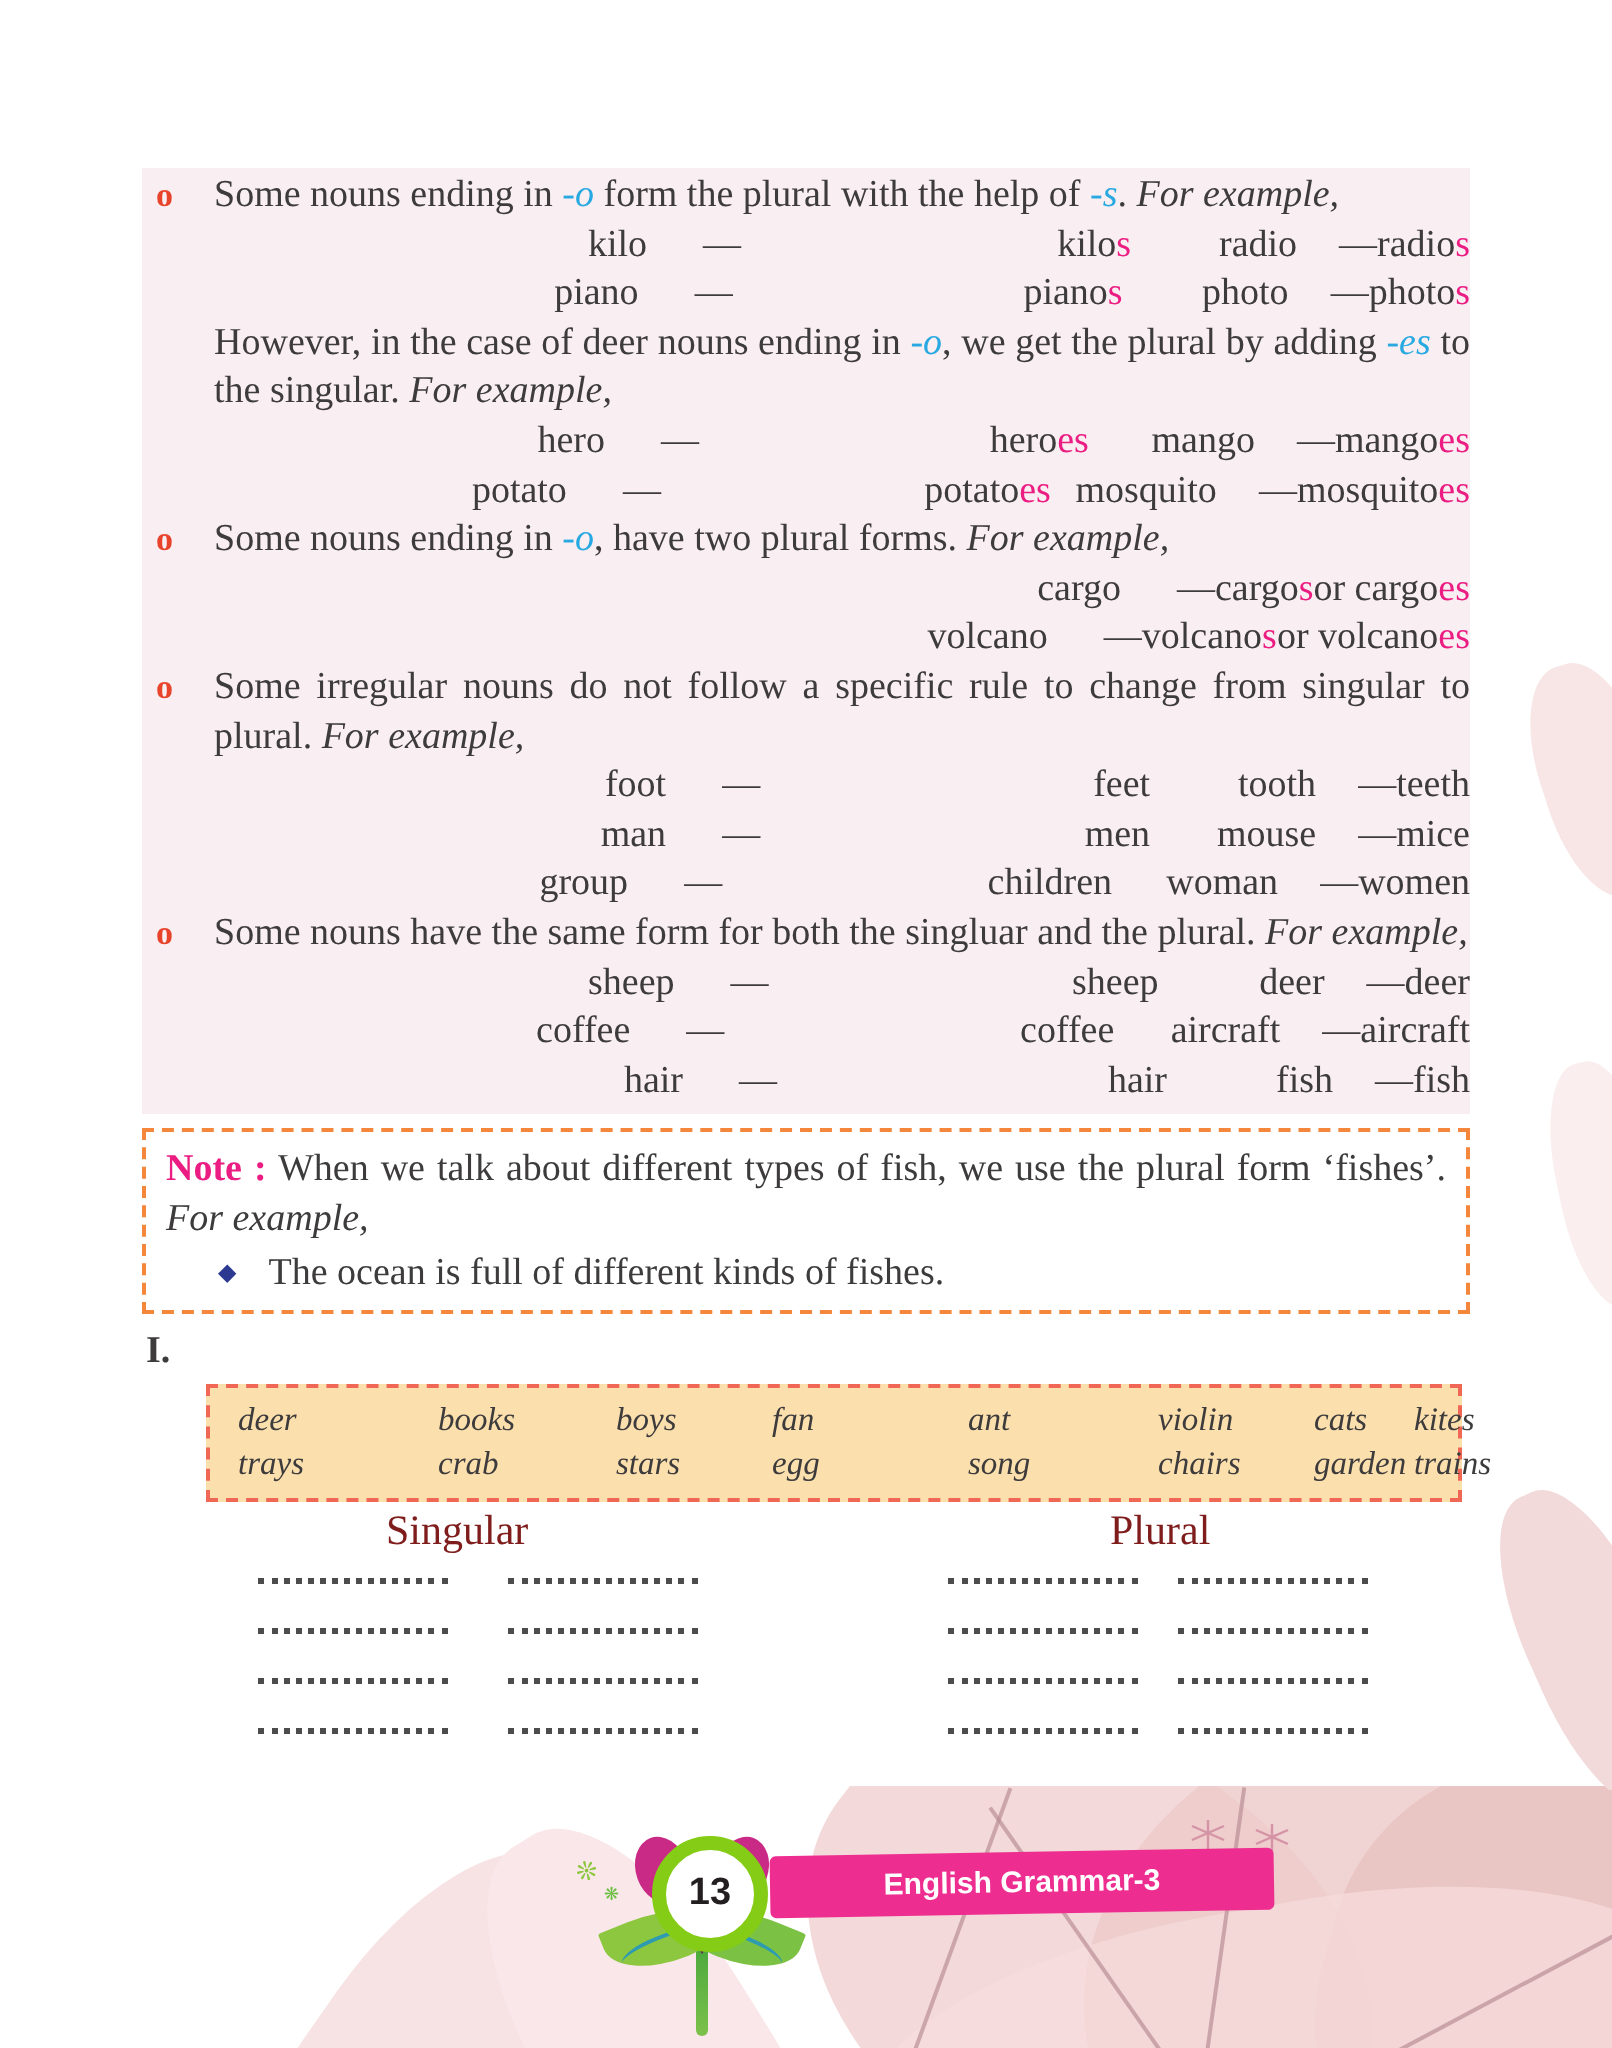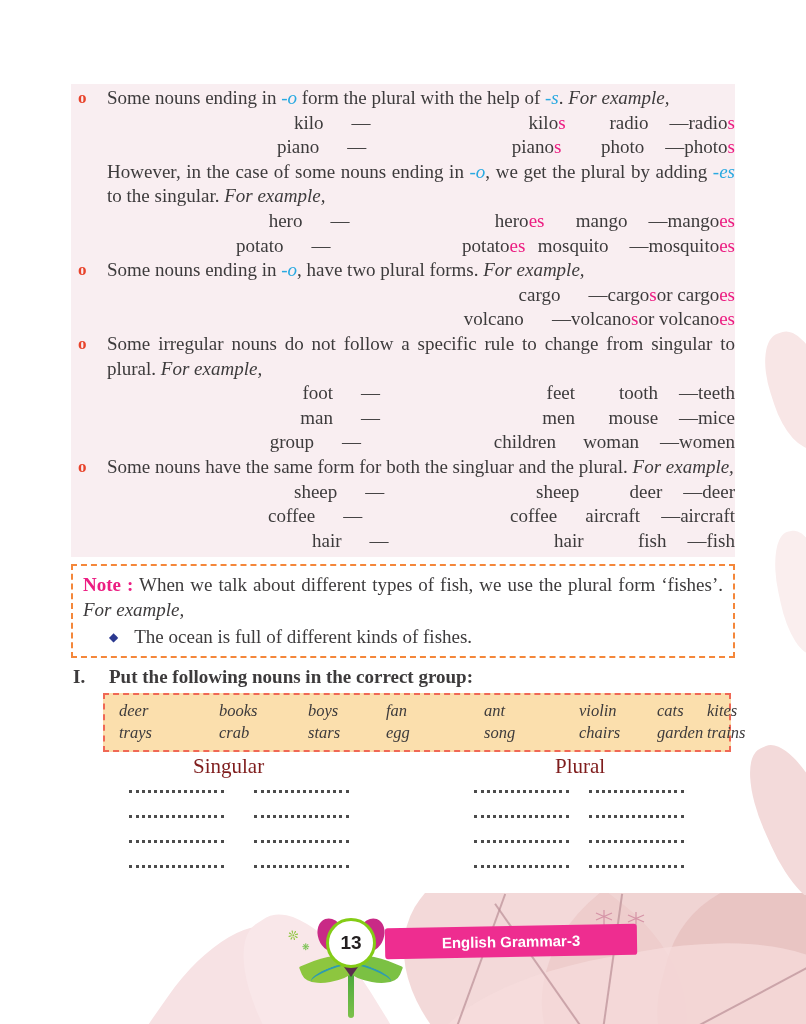--- a/index.html
+++ b/index.html
@@ -63,21 +63,21 @@
   .dline{position:absolute;top:12px;width:95px;border-bottom:3px dotted #4c4c4c;}
   .dl1{left:58px;}.dl2{left:183px;}.dl3{left:403px;}.dl4{left:518px;}
 
   
   .footer{position:absolute;left:296px;top:912px;width:380px;height:110px;z-index:3;font-family:"Liberation Sans","DejaVu Sans",sans-serif;}
   .ribbon{position:absolute;left:89px;top:14px;width:252px;height:31px;background:#ee2d90;border-radius:3px;z-index:1;transform:rotate(-1deg);}
   .ribbon span{display:block;text-align:center;line-height:31px;color:#fff;font-weight:700;font-size:15px;}
   .tulip-l,.tulip-r{position:absolute;width:26px;height:34px;background:#c92a86;border-radius:50%;z-index:2;}
   .tulip-l{left:22px;top:6px;transform:rotate(-20deg);}
   .tulip-r{left:62px;top:6px;transform:rotate(20deg);}
-  .pagecircle{position:absolute;left:30px;top:6px;width:44px;height:44px;background:#fff;border:3px solid #84cc16;border-radius:50%;z-index:4;text-align:center;line-height:44px;font-weight:700;font-size:19px;color:#231f20;}
+  .pagecircle{position:absolute;left:30px;top:6px;width:44px;height:44px;background:#fff;border:7px solid #84cc16;border-radius:50%;z-index:4;text-align:center;line-height:44px;font-weight:700;font-size:19px;color:#231f20;}
   .tbase{position:absolute;left:46px;top:52px;width:0;height:0;border-left:9px solid transparent;border-right:9px solid transparent;border-top:13px solid #5b2d4e;z-index:3;}
   .leaf-l{position:absolute;left:6px;top:44px;width:54px;height:27px;background:#8dc63f;border-radius:5% 95% 40% 95%;transform:rotate(-22deg);z-index:2;}
   .leaf-r{position:absolute;left:50px;top:44px;width:54px;height:27px;background:#7bc143;border-radius:95% 5% 95% 40%;transform:rotate(22deg);z-index:2;}
   .leaf-l:after,.leaf-r:after{content:"";position:absolute;left:6px;top:12px;width:42px;height:10px;border-top:2px solid #2e9bb0;border-radius:50%;}
   .stem{position:absolute;left:52px;top:60px;width:6px;height:46px;background:linear-gradient(#4aa83c,#7cc14a);border-radius:3px;z-index:1;}
   .sparkle{position:absolute;left:-8px;top:16px;color:#8dc63f;font-size:13px;transform:rotate(-15deg);}
   .sparkle2{position:absolute;left:6px;top:30px;color:#6fbf45;font-size:9px;}
   .turbines{position:absolute;left:592px;top:908px;z-index:3;}
 </style>
 </head>
@@ -111,21 +111,21 @@
 
   <div class="sheet">
 
     <div class="panel">
 
       <div class="bitem">
         <span class="bmark">o</span>
         <p class="intro"><span>Some nouns ending in </span><span class="hl">-o</span><span> form the plural with the help of </span><span class="hl">-s</span><span>. </span><span class="i">For example,</span></p>
         <div class="prow"><span class="cw1">kilo</span><span class="cd">—</span><span class="cp1"><span>kilo</span><span class="sfx">s</span></span><span class="cw2">radio</span><span class="cd2">—</span><span class="cpw"><span>radio</span><span class="sfx">s</span></span></div>
         <div class="prow"><span class="cw1">piano</span><span class="cd">—</span><span class="cp1"><span>piano</span><span class="sfx">s</span></span><span class="cw2">photo</span><span class="cd2">—</span><span class="cpw"><span>photo</span><span class="sfx">s</span></span></div>
-        <p class="intro"><span>However, in the case of some nouns ending in </span><span class="hl">-o</span><span>, we get the plural by adding </span><span class="hl">-es</span><span> to the singular. </span><span class="i">For example,</span></p>
+        <p class="intro"><span>However, in the case of deer nouns ending in </span><span class="hl">-o</span><span>, we get the plural by adding </span><span class="hl">-es</span><span> to the singular. </span><span class="i">For example,</span></p>
         <div class="prow"><span class="cw1">hero</span><span class="cd">—</span><span class="cp1"><span>hero</span><span class="sfx">es</span></span><span class="cw2">mango</span><span class="cd2">—</span><span class="cpw"><span>mango</span><span class="sfx">es</span></span></div>
         <div class="prow"><span class="cw1">potato</span><span class="cd">—</span><span class="cp1"><span>potato</span><span class="sfx">es</span></span><span class="cw2">mosquito</span><span class="cd2">—</span><span class="cpw"><span>mosquito</span><span class="sfx">es</span></span></div>
       </div>
 
       <div class="bitem">
         <span class="bmark">o</span>
         <p class="intro"><span>Some nouns ending in </span><span class="hl">-o</span><span>, have two plural forms. </span><span class="i">For example,</span></p>
         <div class="prow"><span class="cw1">cargo</span><span class="cd">—</span><span class="cpw"><span>cargo</span><span class="sfx">s</span><span> or cargo</span><span class="sfx">es</span></span></div>
         <div class="prow"><span class="cw1">volcano</span><span class="cd">—</span><span class="cpw"><span>volcano</span><span class="sfx">s</span><span> or volcano</span><span class="sfx">es</span></span></div>
       </div>
@@ -147,21 +147,20 @@
       </div>
     </div>
 
     <div class="notebox">
       <p><span class="notelabel">Note :</span><span> When we talk about different types of fish, we use the plural form ‘fishes’. </span><span class="i">For example,</span></p>
       <p class="noteitem"><span class="dia">◆</span><span>The ocean is full of different kinds of fishes.</span></p>
     </div>
 
     <div class="exhead">
       <span class="exnum">I.</span>
-      <span>Put the following nouns in the correct group:</span>
     </div>
 
     <div class="bank">
       <div class="bankrow">
         <span>deer</span>
           <span>books</span>
           <span>boys</span>
           <span>fan</span>
           <span>ant</span>
           <span>violin</span>

